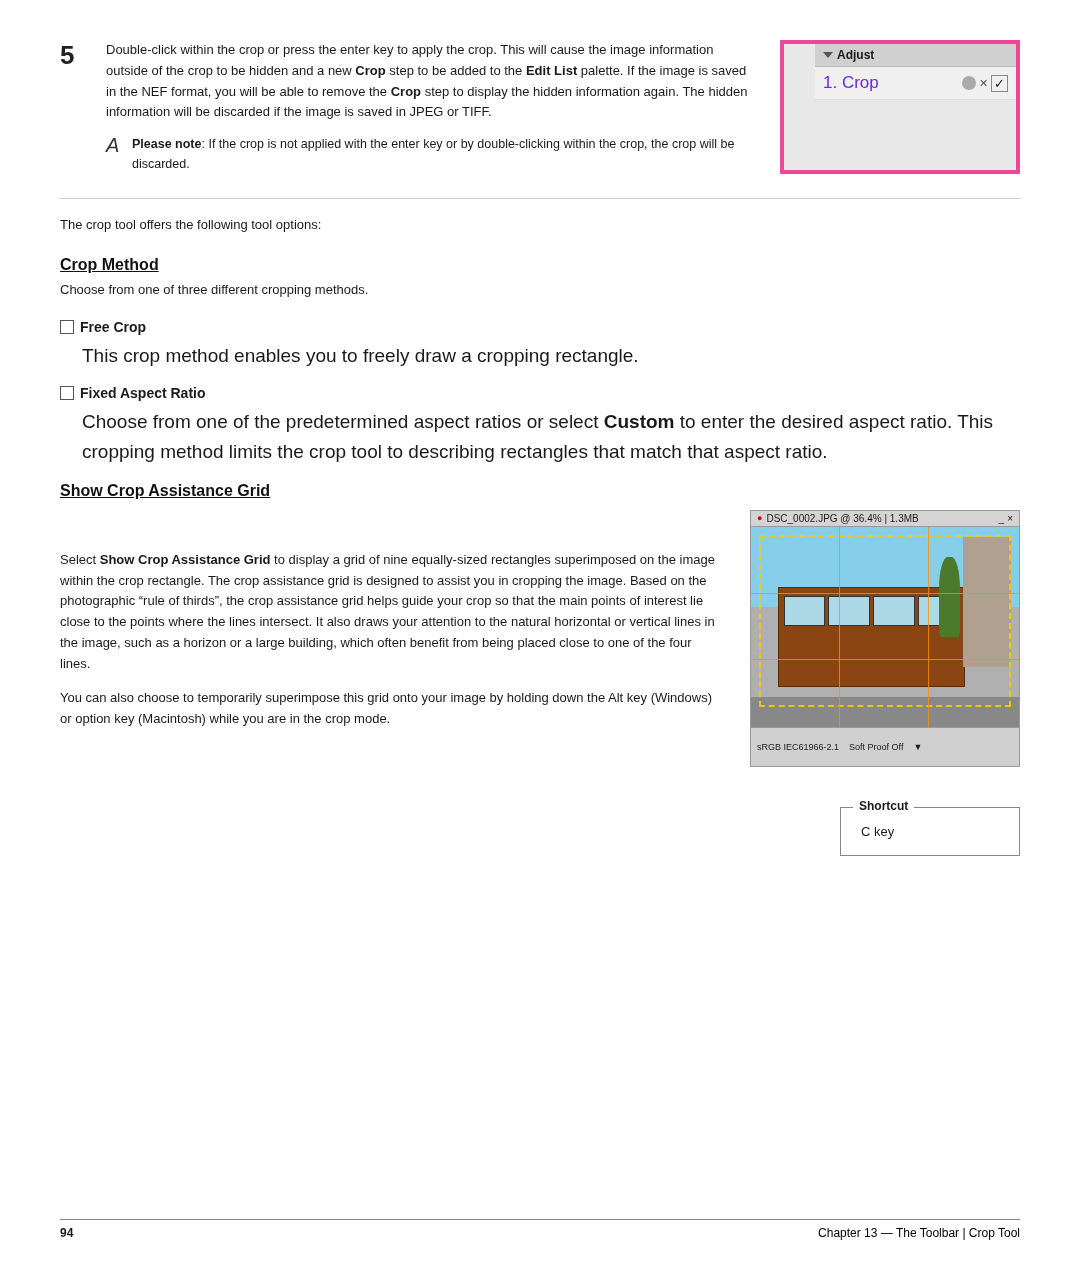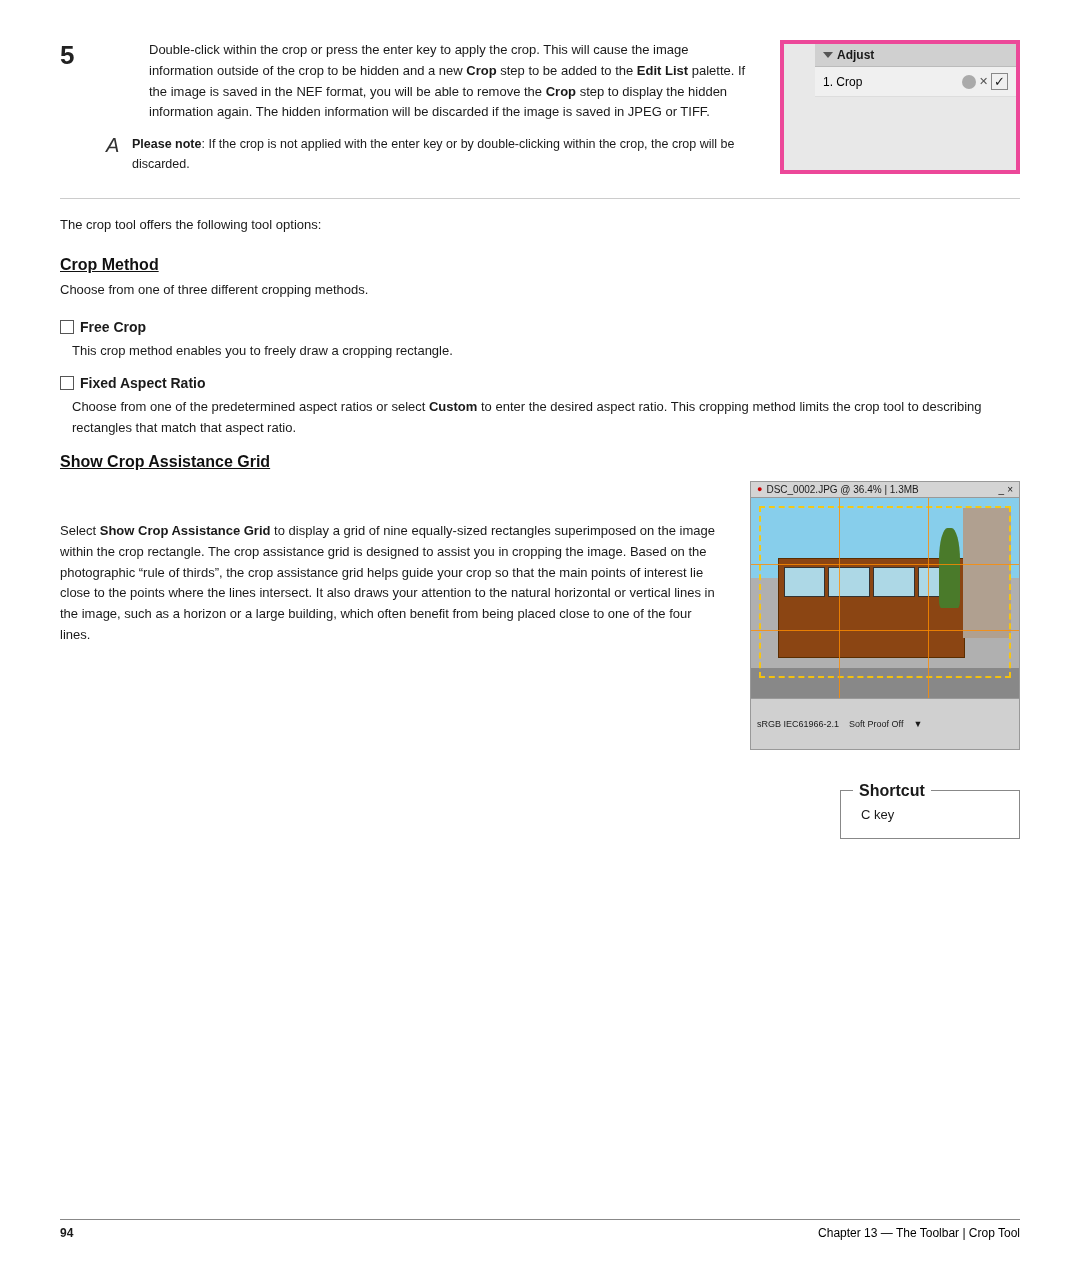--- a/index.html
+++ b/index.html
@@ -34,21 +34,20 @@
     }
 
     .step-content {
       flex: 1;
       line-height: 1.6;
       font-size: 13px;
     }
 
     .step-content p {
       margin-bottom: 10px;
-      margin-left: 43px;
     }
 
     .note-block {
       display: flex;
       gap: 8px;
       margin-top: 12px;
       font-size: 12.5px;
       line-height: 1.55;
     }
 
@@ -96,22 +95,22 @@
     .adjust-row {
       display: flex;
       align-items: center;
       justify-content: space-between;
       padding: 6px 8px;
       background: #f0f0f0;
       border-bottom: 1px solid #ddd;
     }
 
     .crop-label {
-      font-size: 12px;
-      color: #000000;
+      font-size: 17px;
+      color: #6d28d9;
     }
 
     .crop-icons {
       display: flex;
       align-items: center;
       gap: 3px;
     }
 
     .icon-circle {
       width: 14px;
@@ -170,22 +169,22 @@
       min-width: 14px;
       margin-top: 1px;
     }
 
     .checkbox-label-bold {
       font-weight: bold;
       font-size: 14px;
     }
 
     .checkbox-desc {
-      font-size: 13px;
-      margin-left: 12px;
+      font-size: 19px;
+      margin-left: 22px;
       margin-bottom: 14px;
       line-height: 1.6;
     }
 
     
     .show-crop-section {
       display: flex;
       gap: 30px;
       margin-top: 10px;
     }
@@ -306,21 +305,21 @@
 
     .crop-border {
       position: absolute;
       border: 2px dashed rgba(255, 200, 0, 0.9);
       top: 8px; left: 8px; right: 8px; bottom: 20px;
     }
 
     .screenshot-statusbar {
       background: #d0d0d0;
       border-top: 1px solid #999;
-      padding: 20px 6px;
+      padding: 14px 6px;
       font-size: 9px;
       display: flex;
       gap: 10px;
     }
 
     
     .shortcut-container {
       display: flex;
       justify-content: flex-end;
       margin-top: 40px;
@@ -332,21 +331,21 @@
       min-width: 180px;
       position: relative;
     }
 
     .shortcut-label {
       position: absolute;
       top: -9px;
       left: 12px;
       background: #fff;
       padding: 0 6px;
-      font-size: 16px;
+      font-size: 12px;
       font-weight: bold;
     }
 
     .shortcut-value {
       font-size: 13px;
       margin-top: 6px;
     }
 
     
     .page-footer {
@@ -432,20 +431,21 @@
   </div>
 
   <div>
     <h2 class="section-heading">Show Crop Assistance Grid</h2>
 
     <div class="show-crop-section">
       <div class="show-crop-left">
         <p style="margin-bottom:14px; line-height:1.6;margin-top:40px;">
           Select <strong>Show Crop Assistance Grid</strong> to display a grid of nine equally-sized rectangles superimposed on the image within the crop rectangle. The crop assistance grid is designed to assist you in cropping the image. Based on the photographic “rule of thirds”, the crop assistance grid helps guide your crop so that the main points of interest lie close to the points where the lines intersect. It also draws your attention to the natural horizontal or vertical lines in the image, such as a horizon or a large building, which often benefit from being placed close to one of the four lines.
         </p>
+        <p style="line-height:1.6;">You can also choose to temporarily superimpose this grid onto your image by holding down the Alt key (Windows) or option key (Macintosh) while you are in the crop mode.</p>
       </div>
 
       <div class="show-crop-right">
         <div class="screenshot-box">
           <div class="screenshot-titlebar">
             <div class="screenshot-title-left">
               <span style="color:#c00; font-size:9px;">●</span>
               <span>DSC_0002.JPG @ 36.4% | 1.3MB</span>
             </div>
             <div class="screenshot-title-controls">

